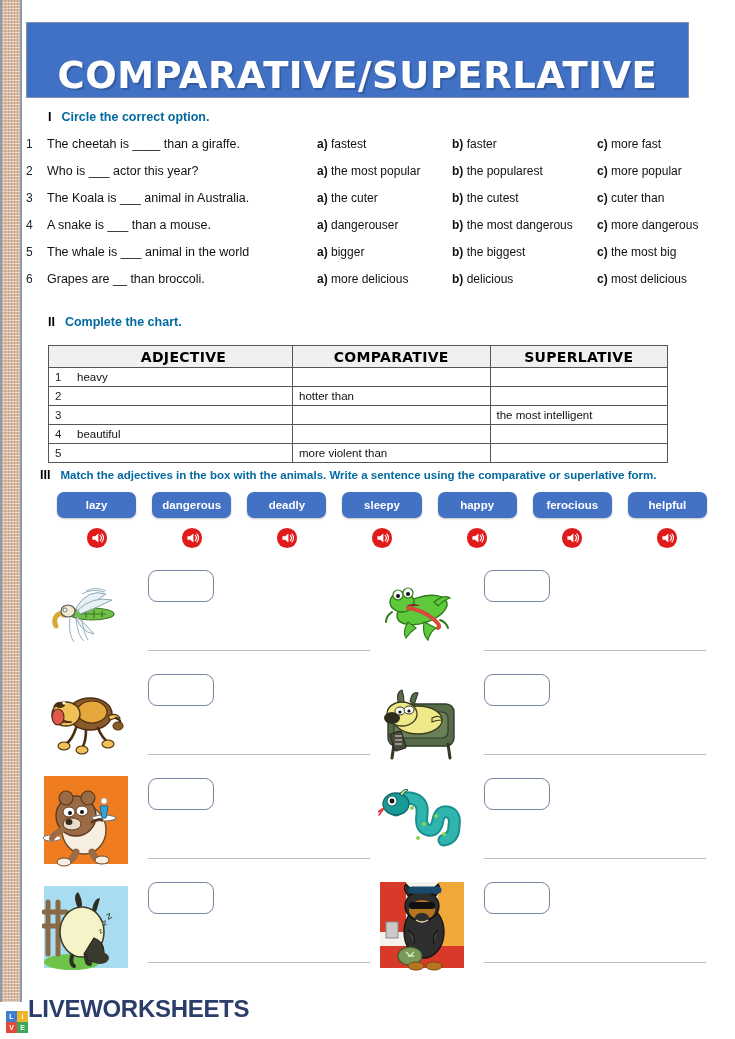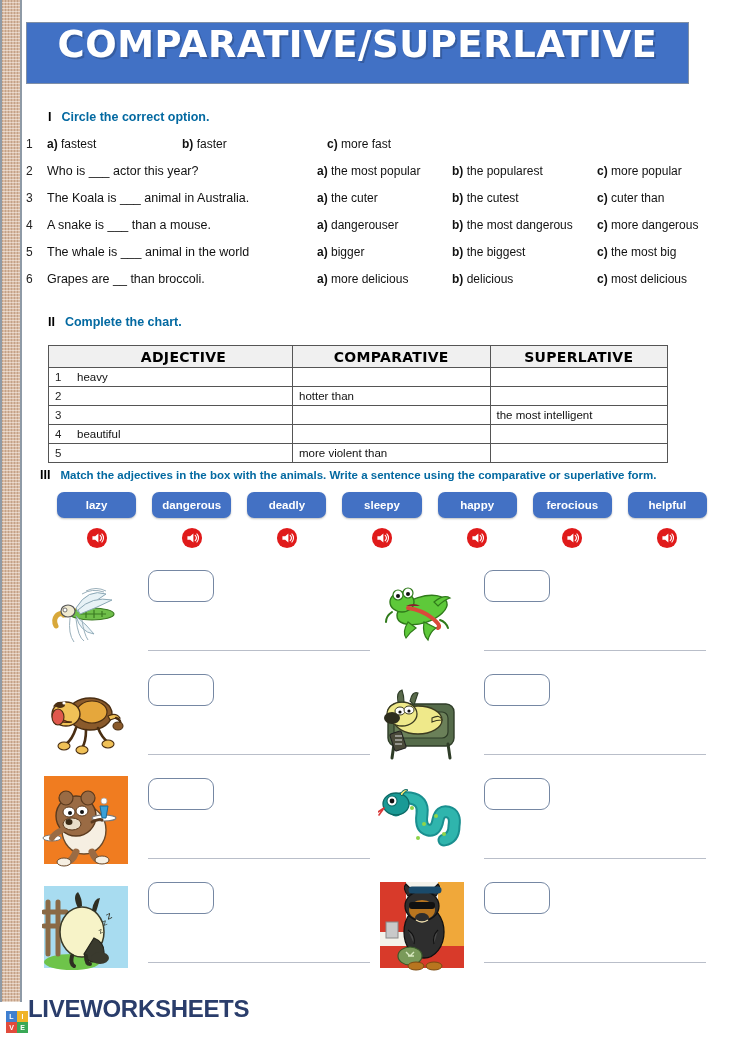--- a/index.html
+++ b/index.html
@@ -18,23 +18,23 @@
       repeating-linear-gradient(0deg, rgba(255,255,255,.45) 0 1px, rgba(0,0,0,0) 1px 3px),
       repeating-linear-gradient(90deg, rgba(150,110,80,.35) 0 1px, rgba(0,0,0,0) 1px 3px);
     border-left:2px solid #8e9aa6;
     border-right:2px solid #8e9aa6;
     box-sizing:border-box;
   }
   .sheet{position:absolute;left:22px;top:0;right:0;bottom:0;background:#fff;}
 
   
   .banner{
-    position:absolute;left:26px;top:22px;width:663px;height:62px;
+    position:absolute;left:26px;top:22px;width:663px;height:76px;
     background:#4171c5;border:1px solid #7f8fa6;box-sizing:border-box;
-    display:flex;align-items:flex-start;justify-content:center;
+    display:flex;align-items:flex-end;justify-content:center;
   }
   .banner-title{
     color:#ffffff;font-size:37px;font-weight:bold;letter-spacing:.5px;
     font-family:"DejaVu Sans", sans-serif;
     text-shadow:2px 2px 0 rgba(0,0,0,.18);
     white-space:nowrap;
   }
 
   
   .sec-head{position:absolute;display:flex;align-items:baseline;gap:10px;}
@@ -120,20 +120,21 @@
 </div>
 
 <div class="sec-head" style="left:48px;top:110px;">
   <span class="sec-num">I</span>
   <span class="sec-text">Circle the correct option.</span>
 </div>
 
 <div class="ex1">
   <div class="q-row">
     <span class="q-no">1</span>
+    <span class="q-text">The cheetah is ____ than a giraffe.</span>
     <span class="opt opt-a"><b>a)</b> <span>fastest</span></span>
     <span class="opt opt-b"><b>b)</b> <span>faster</span></span>
     <span class="opt opt-c"><b>c)</b> <span>more fast</span></span>
   </div>
   <div class="q-row">
     <span class="q-no">2</span>
     <span class="q-text">Who is ___ actor this year?</span>
     <span class="opt opt-a"><b>a)</b> <span>the most popular</span></span>
     <span class="opt opt-b"><b>b)</b> <span>the popularest</span></span>
     <span class="opt opt-c"><b>c)</b> <span>more popular</span></span>

